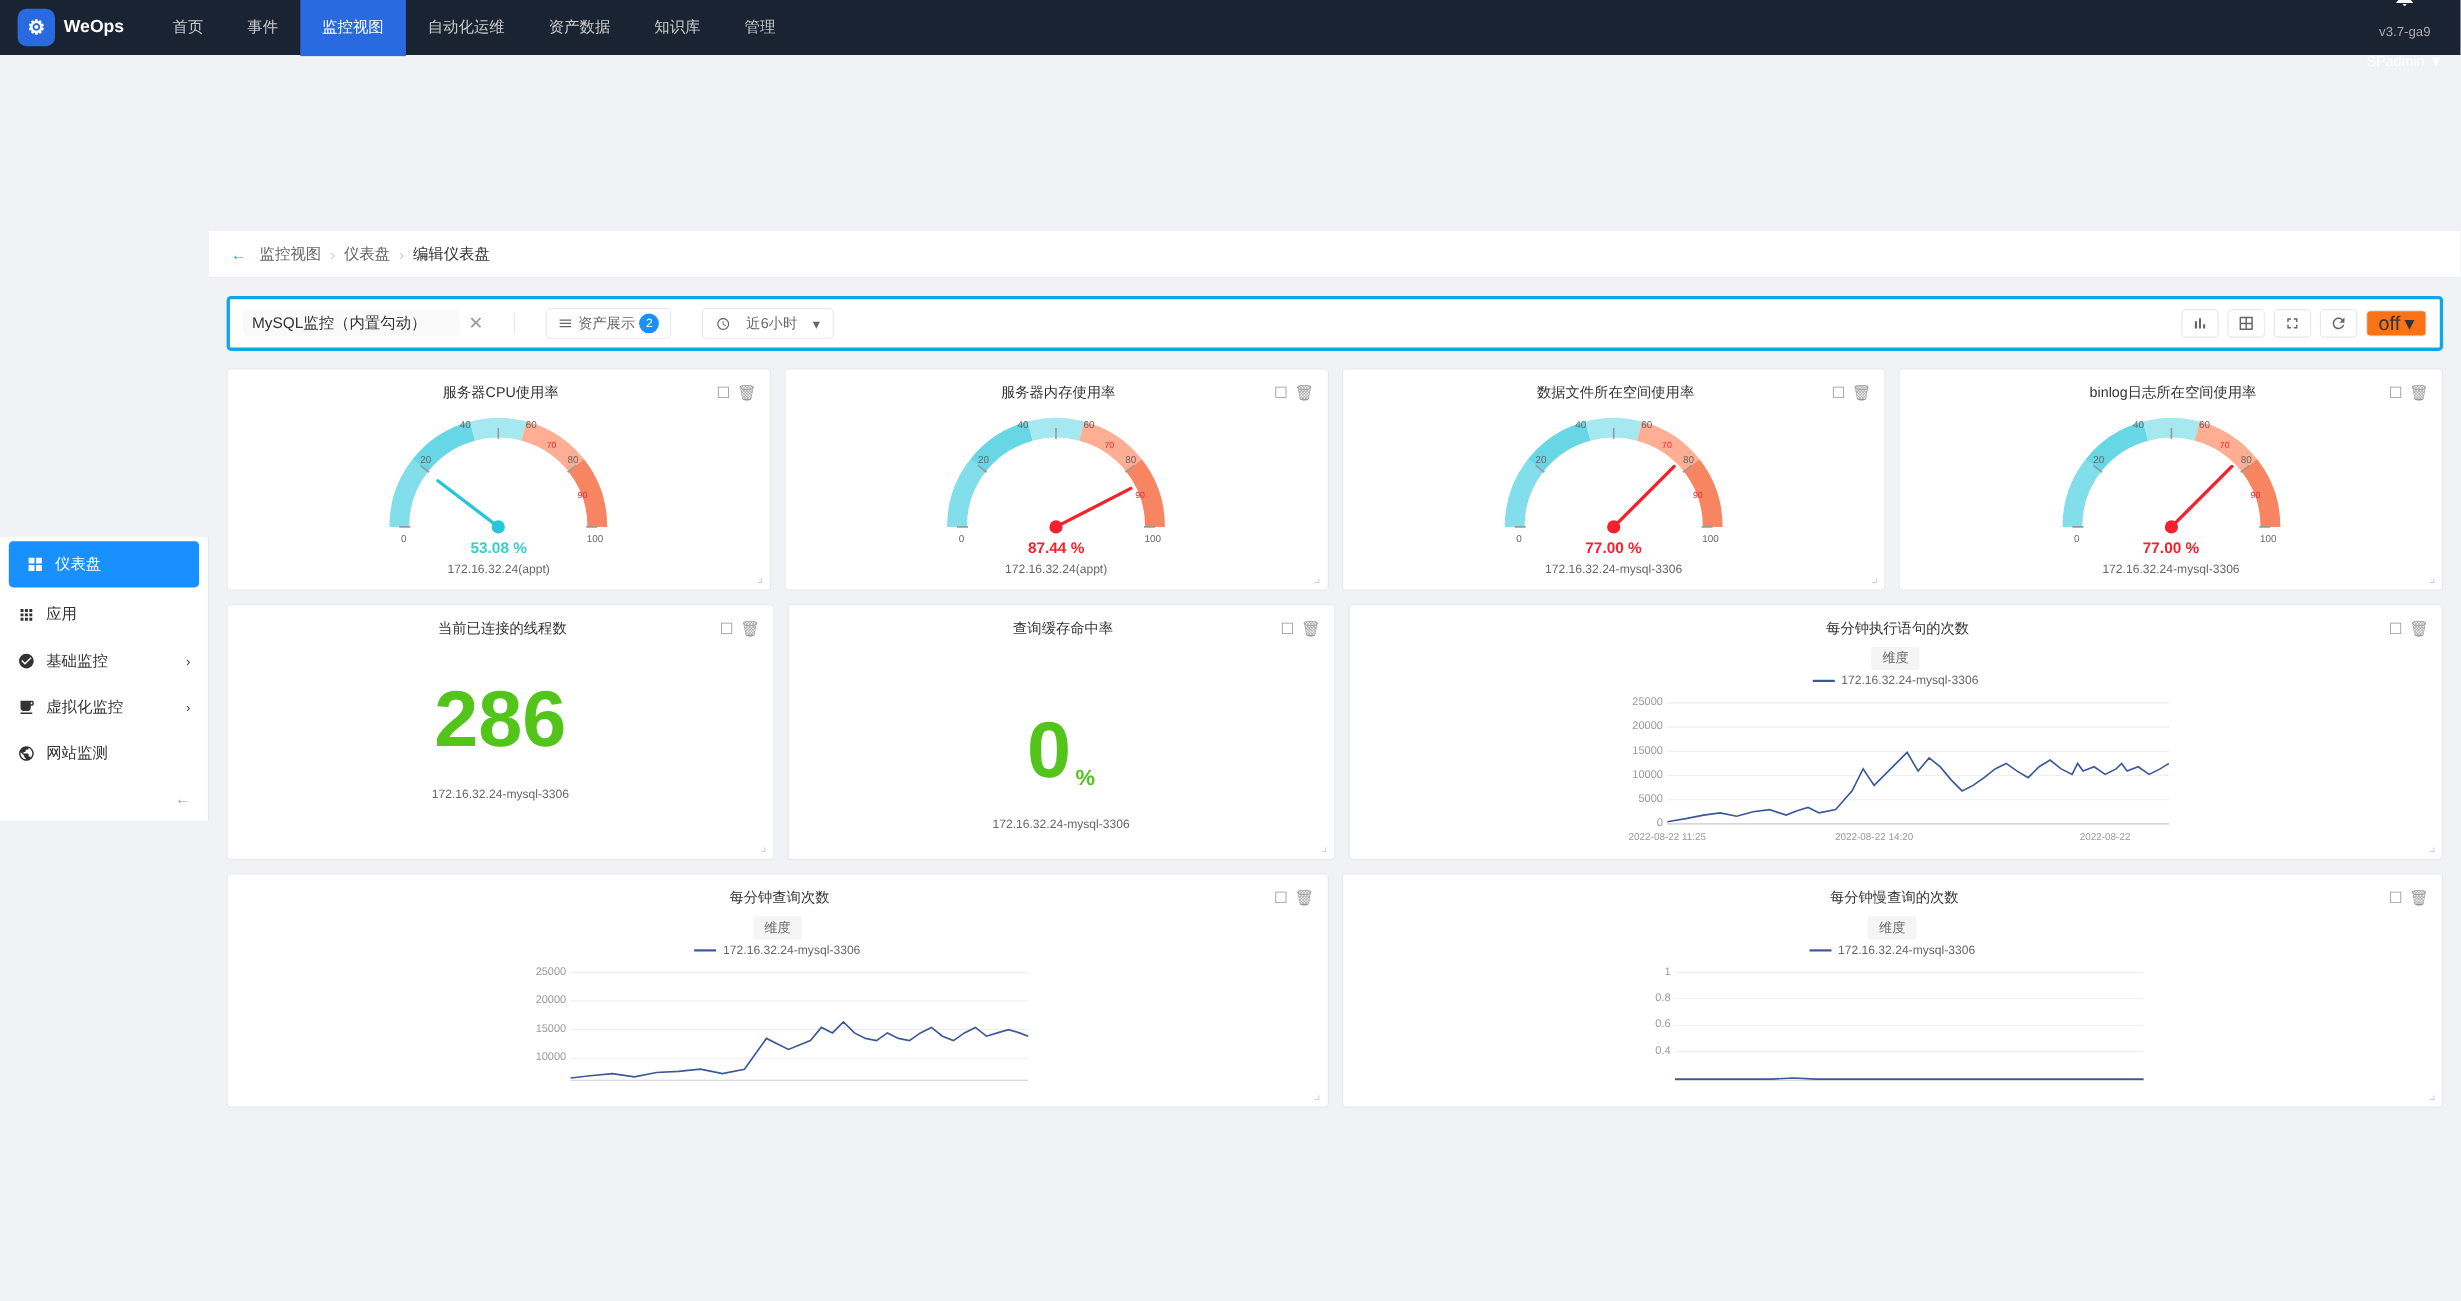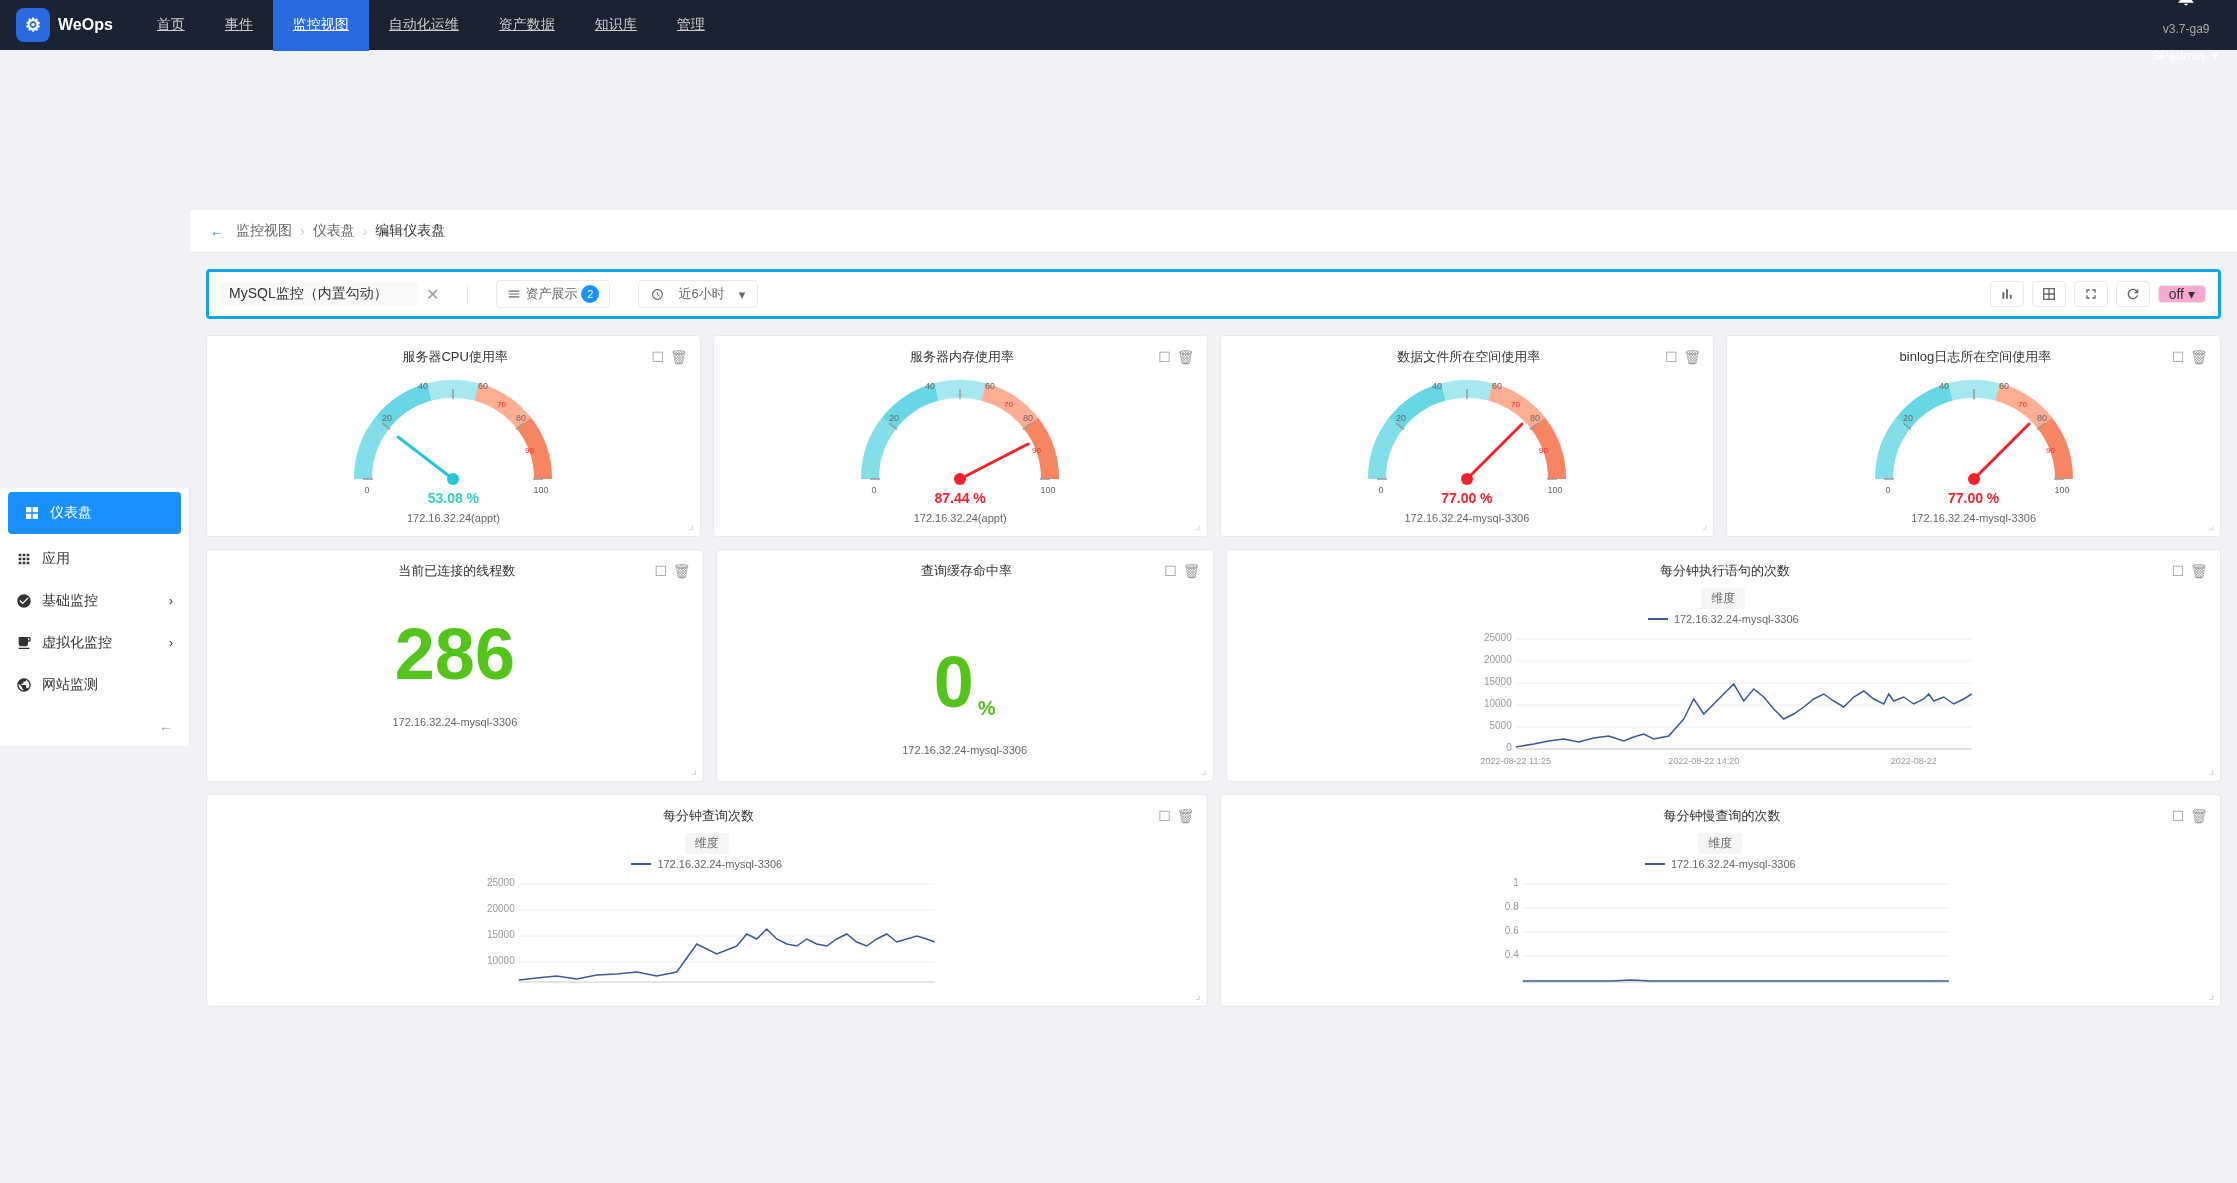--- a/index.html
+++ b/index.html
@@ -3,21 +3,21 @@
   <meta charset="utf-8">
   <style>
     * { box-sizing: border-box; margin: 0; padding: 0; }
     body { font-family: -apple-system, BlinkMacSystemFont, 'PingFang SC', 'Microsoft YaHei', sans-serif; background: #f0f2f5; font-size: 14px; }
 
     
     .top-nav { background: #1a2332; height: 50px; display: flex; align-items: center; padding: 0 16px; color: #fff; gap: 0; }
     .top-nav .logo { display: flex; align-items: center; gap: 8px; margin-right: 24px; font-size: 16px; font-weight: bold; color: #fff; }
     .top-nav .logo-icon { width: 34px; height: 34px; background: #2a6ae0; border-radius: 8px; display: flex; align-items: center; justify-content: center; font-size: 18px; }
     .nav-items { display: flex; gap: 0; flex: 1; }
-    .nav-item { padding: 0 20px; height: 52px; display: flex; align-items: center; cursor: pointer; color: #ccc; font-size: 14px; transition: all 0.2s; text-decoration: underline; }
+    .nav-item { padding: 0 20px; height: 52px; display: flex; align-items: center; cursor: pointer; color: #ccc; font-size: 14px; transition: all 0.2s; }
     .nav-item.active { color: #fff; background: #2a6ae0; }
     .nav-right { display: flex; align-items: center; gap: 12px; margin-left: auto; flex-direction: column; }
     .notification-btn { position: relative; cursor: pointer; }
     .notification-badge { position: absolute; top: -6px; right: -6px; background: #52c41a; color: #fff; font-size: 10px; border-radius: 8px; padding: 1px 4px; }
     .version-info { color: #aaa; font-size: 12px; }
     .user-info { color: #fff; font-size: 13px; display: flex; align-items: center; gap: 4px; cursor: pointer; }
 
     
     .layout { display: flex; height: calc(100vh - 50px); align-items: center; }
     .sidebar { width: 190px; background: #fff; border-right: 1px solid #e8e8e8; flex-shrink: 0; overflow-y: auto; }
@@ -41,21 +41,21 @@
     .toolbar { background: #fff; border: 3px solid #0ea5e9; border-radius: 4px; padding: 8px 12px; display: flex; align-items: center; gap: 28px; margin-bottom: 16px; }
     .toolbar-left { display: flex; align-items: center; gap: 8px; }
     .dashboard-name { border: none; font-size: 14px; color: #333; flex: 1; padding: 4px 8px; border-radius: 4px; background: #f9f9f9; }
     .toolbar-close { cursor: pointer; color: #999; font-size: 16px; }
     .toolbar-divider { width: 1px; height: 20px; background: #e8e8e8; }
     .asset-badge { display: flex; align-items: center; gap: 4px; padding: 4px 10px; border: 1px solid #e8e8e8; border-radius: 4px; cursor: pointer; color: #666; font-size: 13px; }
     .badge-num { background: #1890ff; color: #fff; border-radius: 50%; width: 18px; height: 18px; display: flex; align-items: center; justify-content: center; font-size: 11px; }
     .time-selector { display: flex; align-items: center; gap: 6px; padding: 4px 12px; border: 1px solid #e8e8e8; border-radius: 4px; cursor: pointer; color: #666; font-size: 13px; min-width: 120px; justify-content: space-between; }
     .toolbar-right { margin-left: auto; display: flex; align-items: center; gap: 8px; }
     .toolbar-btn { padding: 4px 8px; border: 1px solid #e8e8e8; border-radius: 4px; cursor: pointer; color: #666; background: #fff; display: flex; align-items: center; justify-content: center; }
-    .off-selector { display: flex; align-items: center; gap: 4px; padding: 0 10px; border: 1px solid #e8e8e8; border-radius: 4px; cursor: pointer; color: #333; font-size: 14px; background: #f9a8d4; }
+    .off-selector { display: flex; align-items: center; gap: 4px; padding: 0 10px; border: 1px solid #e8e8e8; border-radius: 4px; cursor: pointer; color: #333; font-size: 18px; background: #f97316; }
 
     
     .widget-grid { display: grid; gap: 12px; }
     .grid-row-4 { grid-template-columns: repeat(4, 1fr); }
     .grid-row-3 { grid-template-columns: 1fr 1fr 2fr; }
     .grid-row-2 { grid-template-columns: 1fr 1fr; }
 
     
     .widget { background: #fff; border: 1px solid #e8e8e8; border-radius: 4px; padding: 12px; position: relative; }
     .widget-header { display: flex; align-items: center; justify-content: space-between; margin-bottom: 8px; }

